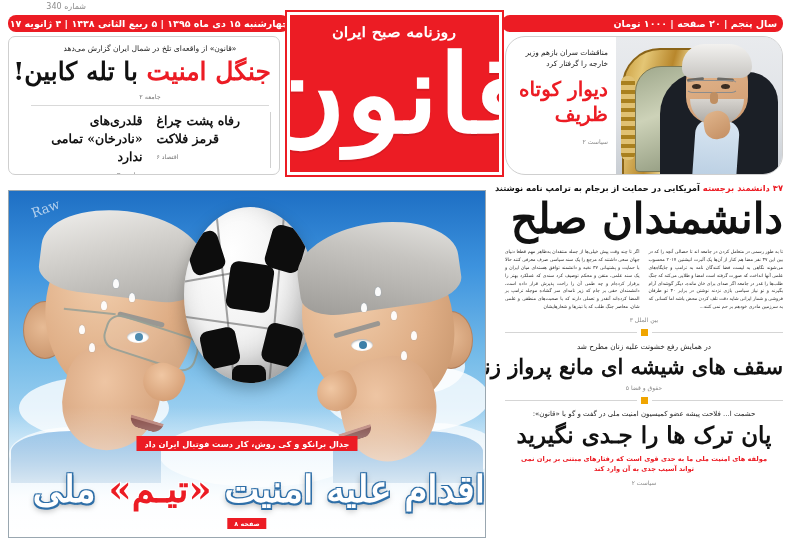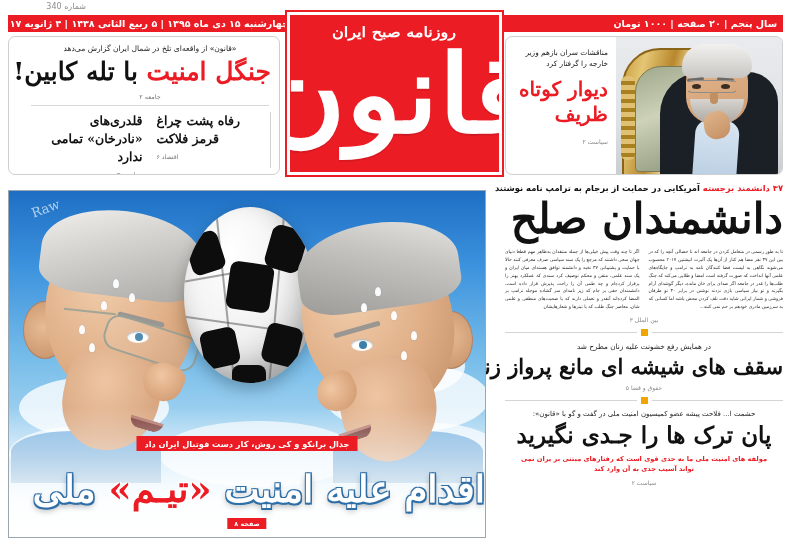--- a/index.html
+++ b/index.html
@@ -32,20 +32,21 @@
     position: absolute;
     top: 15px;
     height: 17px;
     background: #ec1c24;
     color: #ffffff;
     font-size: 9.5px;
     font-weight: bold;
     line-height: 17px;
     white-space: nowrap;
     direction: rtl;
+    border-radius: 8px;
   }
   .redbar-right { right: 8px; width: 281px; text-align: right; padding-right: 6px; }
   .redbar-left  { left: 8px;  width: 281px; text-align: left;  padding-left: 6px; }
 
   
   .masthead {
     position: absolute;
     top: 12px; left: 287px;
     width: 215px; height: 163px;
     background: #ec1c24;
@@ -120,21 +121,21 @@
   .tl-sub {
     font-size: 12.5px; font-weight: bold; direction: rtl;
     line-height: 1.45; color: #111; text-align: right;
     font-family: "DejaVu Serif", "Liberation Serif", serif;
   }
   .tl-col:last-child .tl-sub { text-align: left; }
   .tl-col .sect { margin-top: 5px; font-size: 6.2px; text-align: right; }
   .tl-col:last-child .sect { text-align: left; }
 
   
-  .tr-box { top: 36px; right: 8px; width: 278px; height: 139px; }
+  .tr-box { top: 36px; right: 8px; width: 278px; height: 139px; border-radius: 20px; }
   .tr-inner { display: flex; flex-direction: row-reverse; height: 100%; }
   .tr-text { width: 110px; padding: 10px 8px 0 4px; direction: rtl; }
   .tr-kicker {
     font-size: 7.4px; line-height: 1.55; text-align: right;
     color: #1a1a1a; direction: rtl;
   }
   .tr-head {
     margin-top: 7px;
     font-size: 20px; font-weight: bold; color: #ec1c24;
     line-height: 1.25; text-align: right; direction: rtl;

